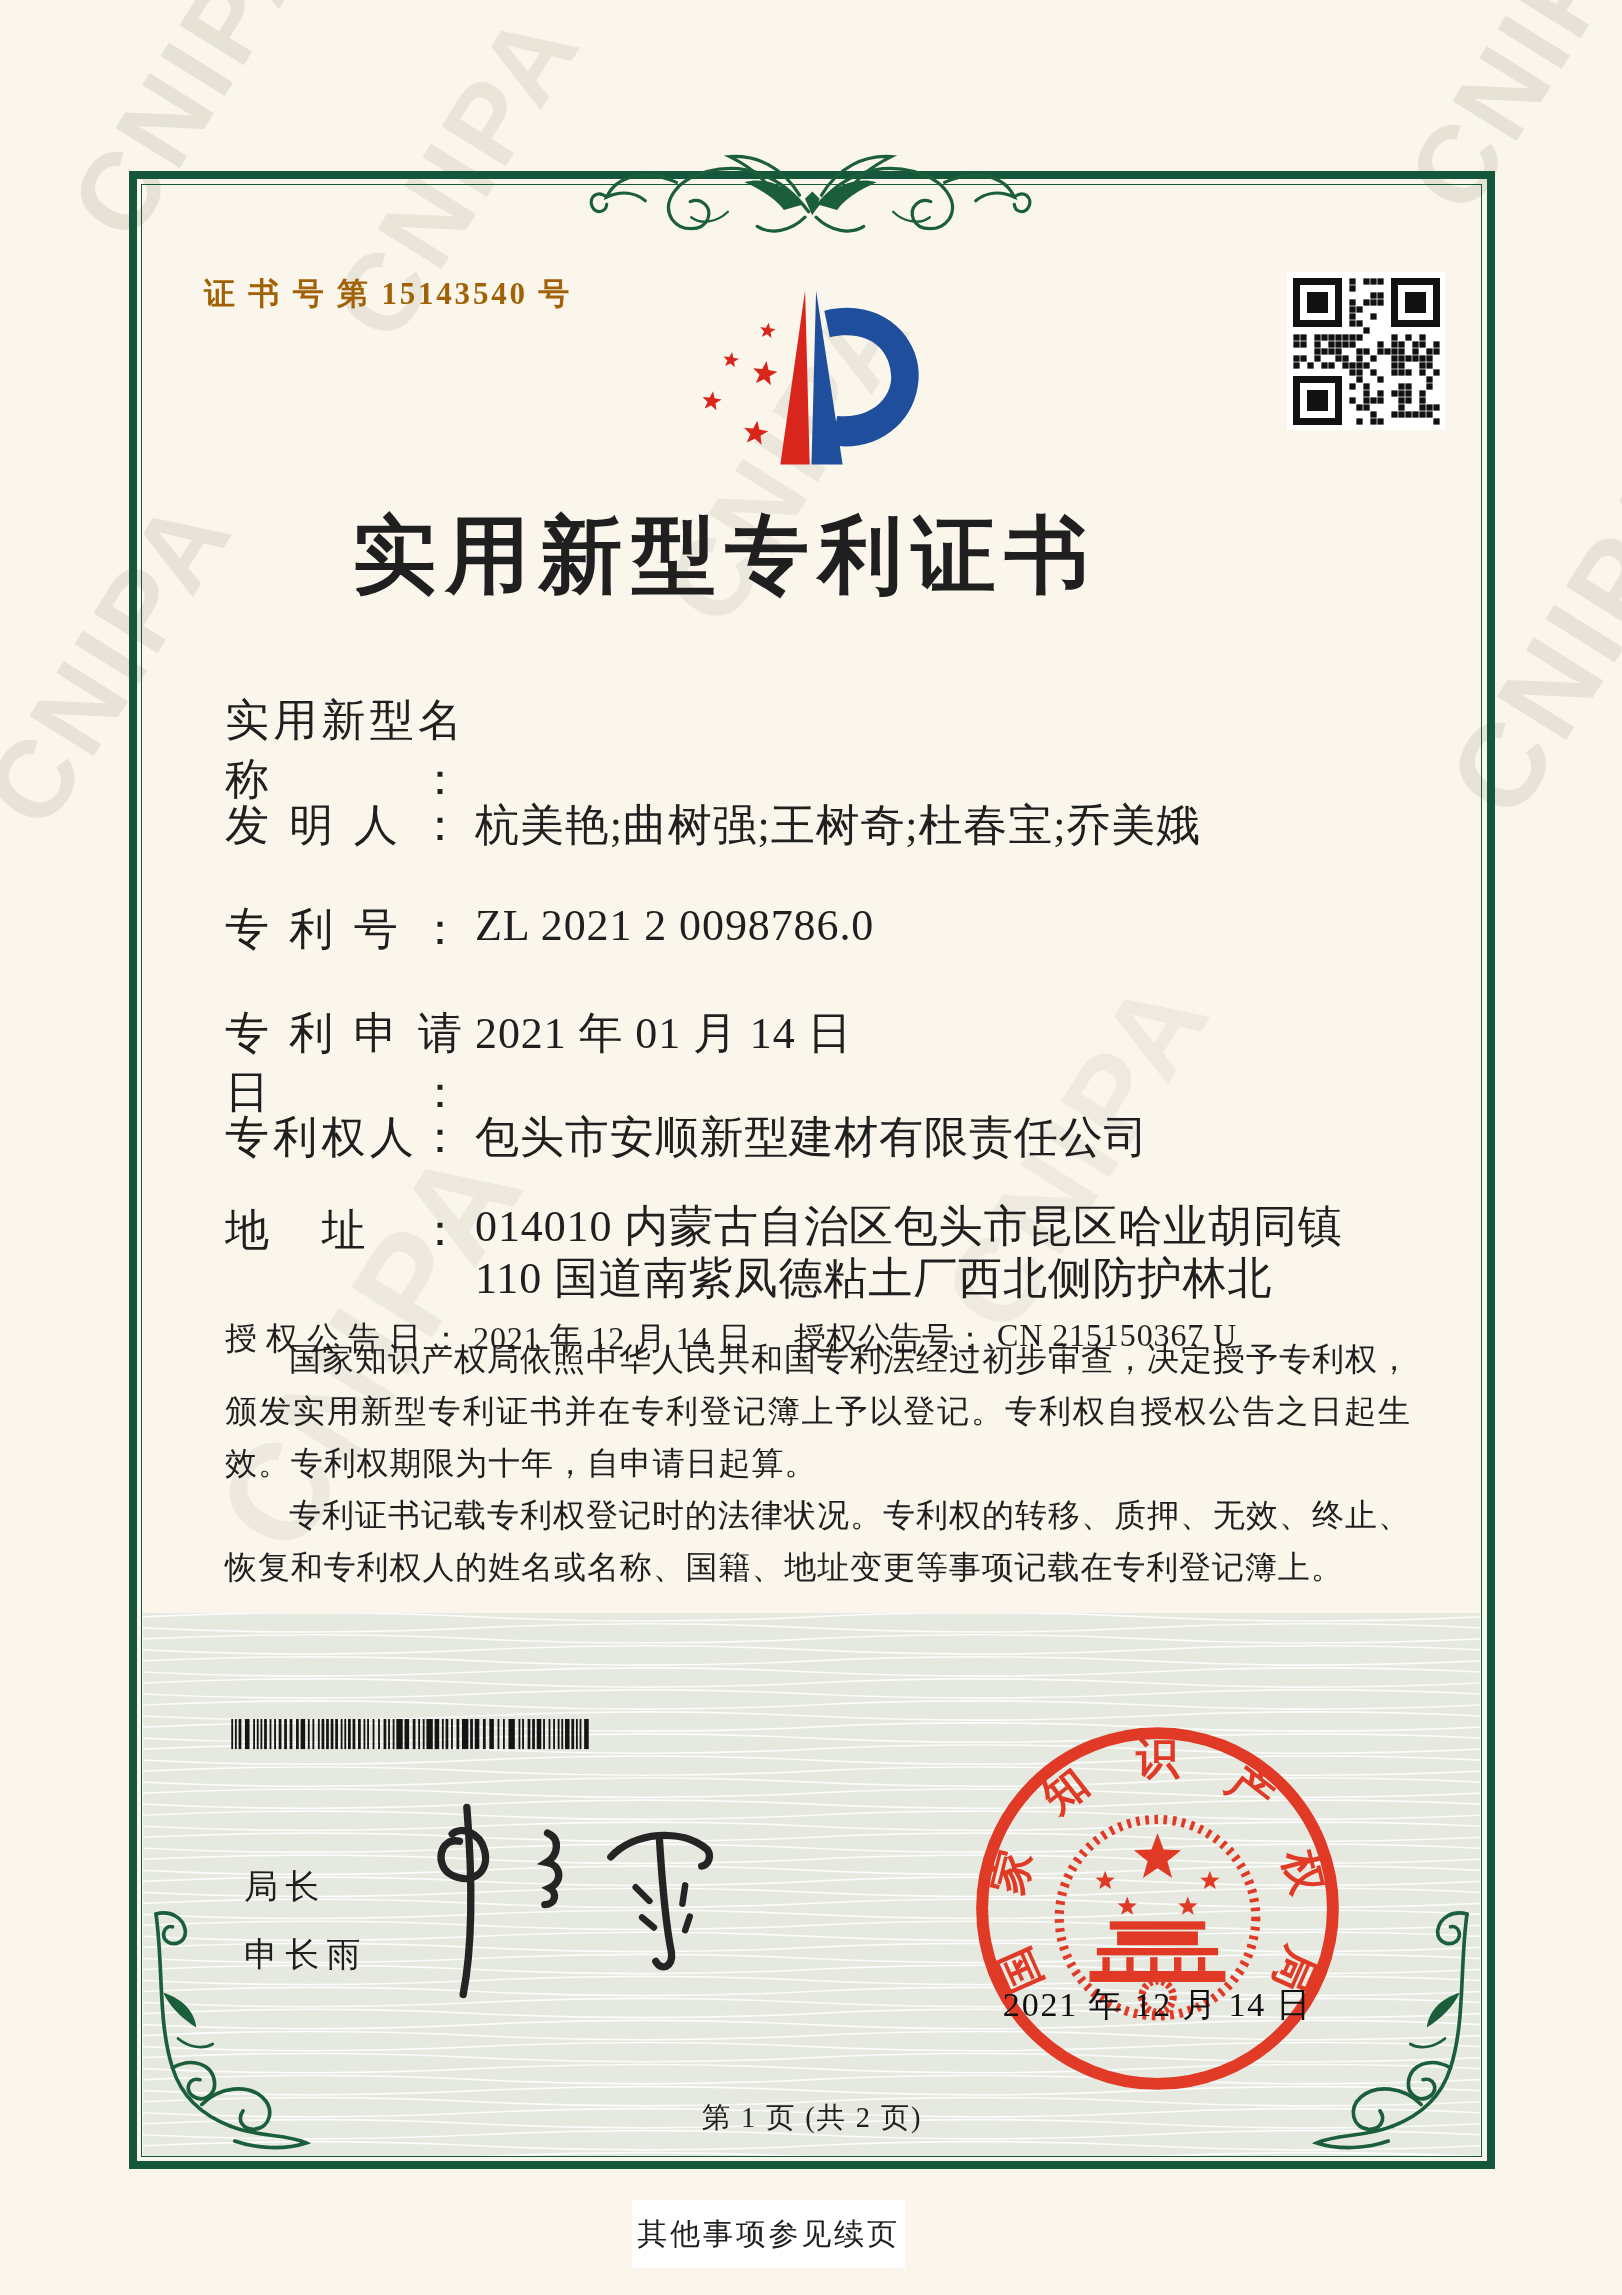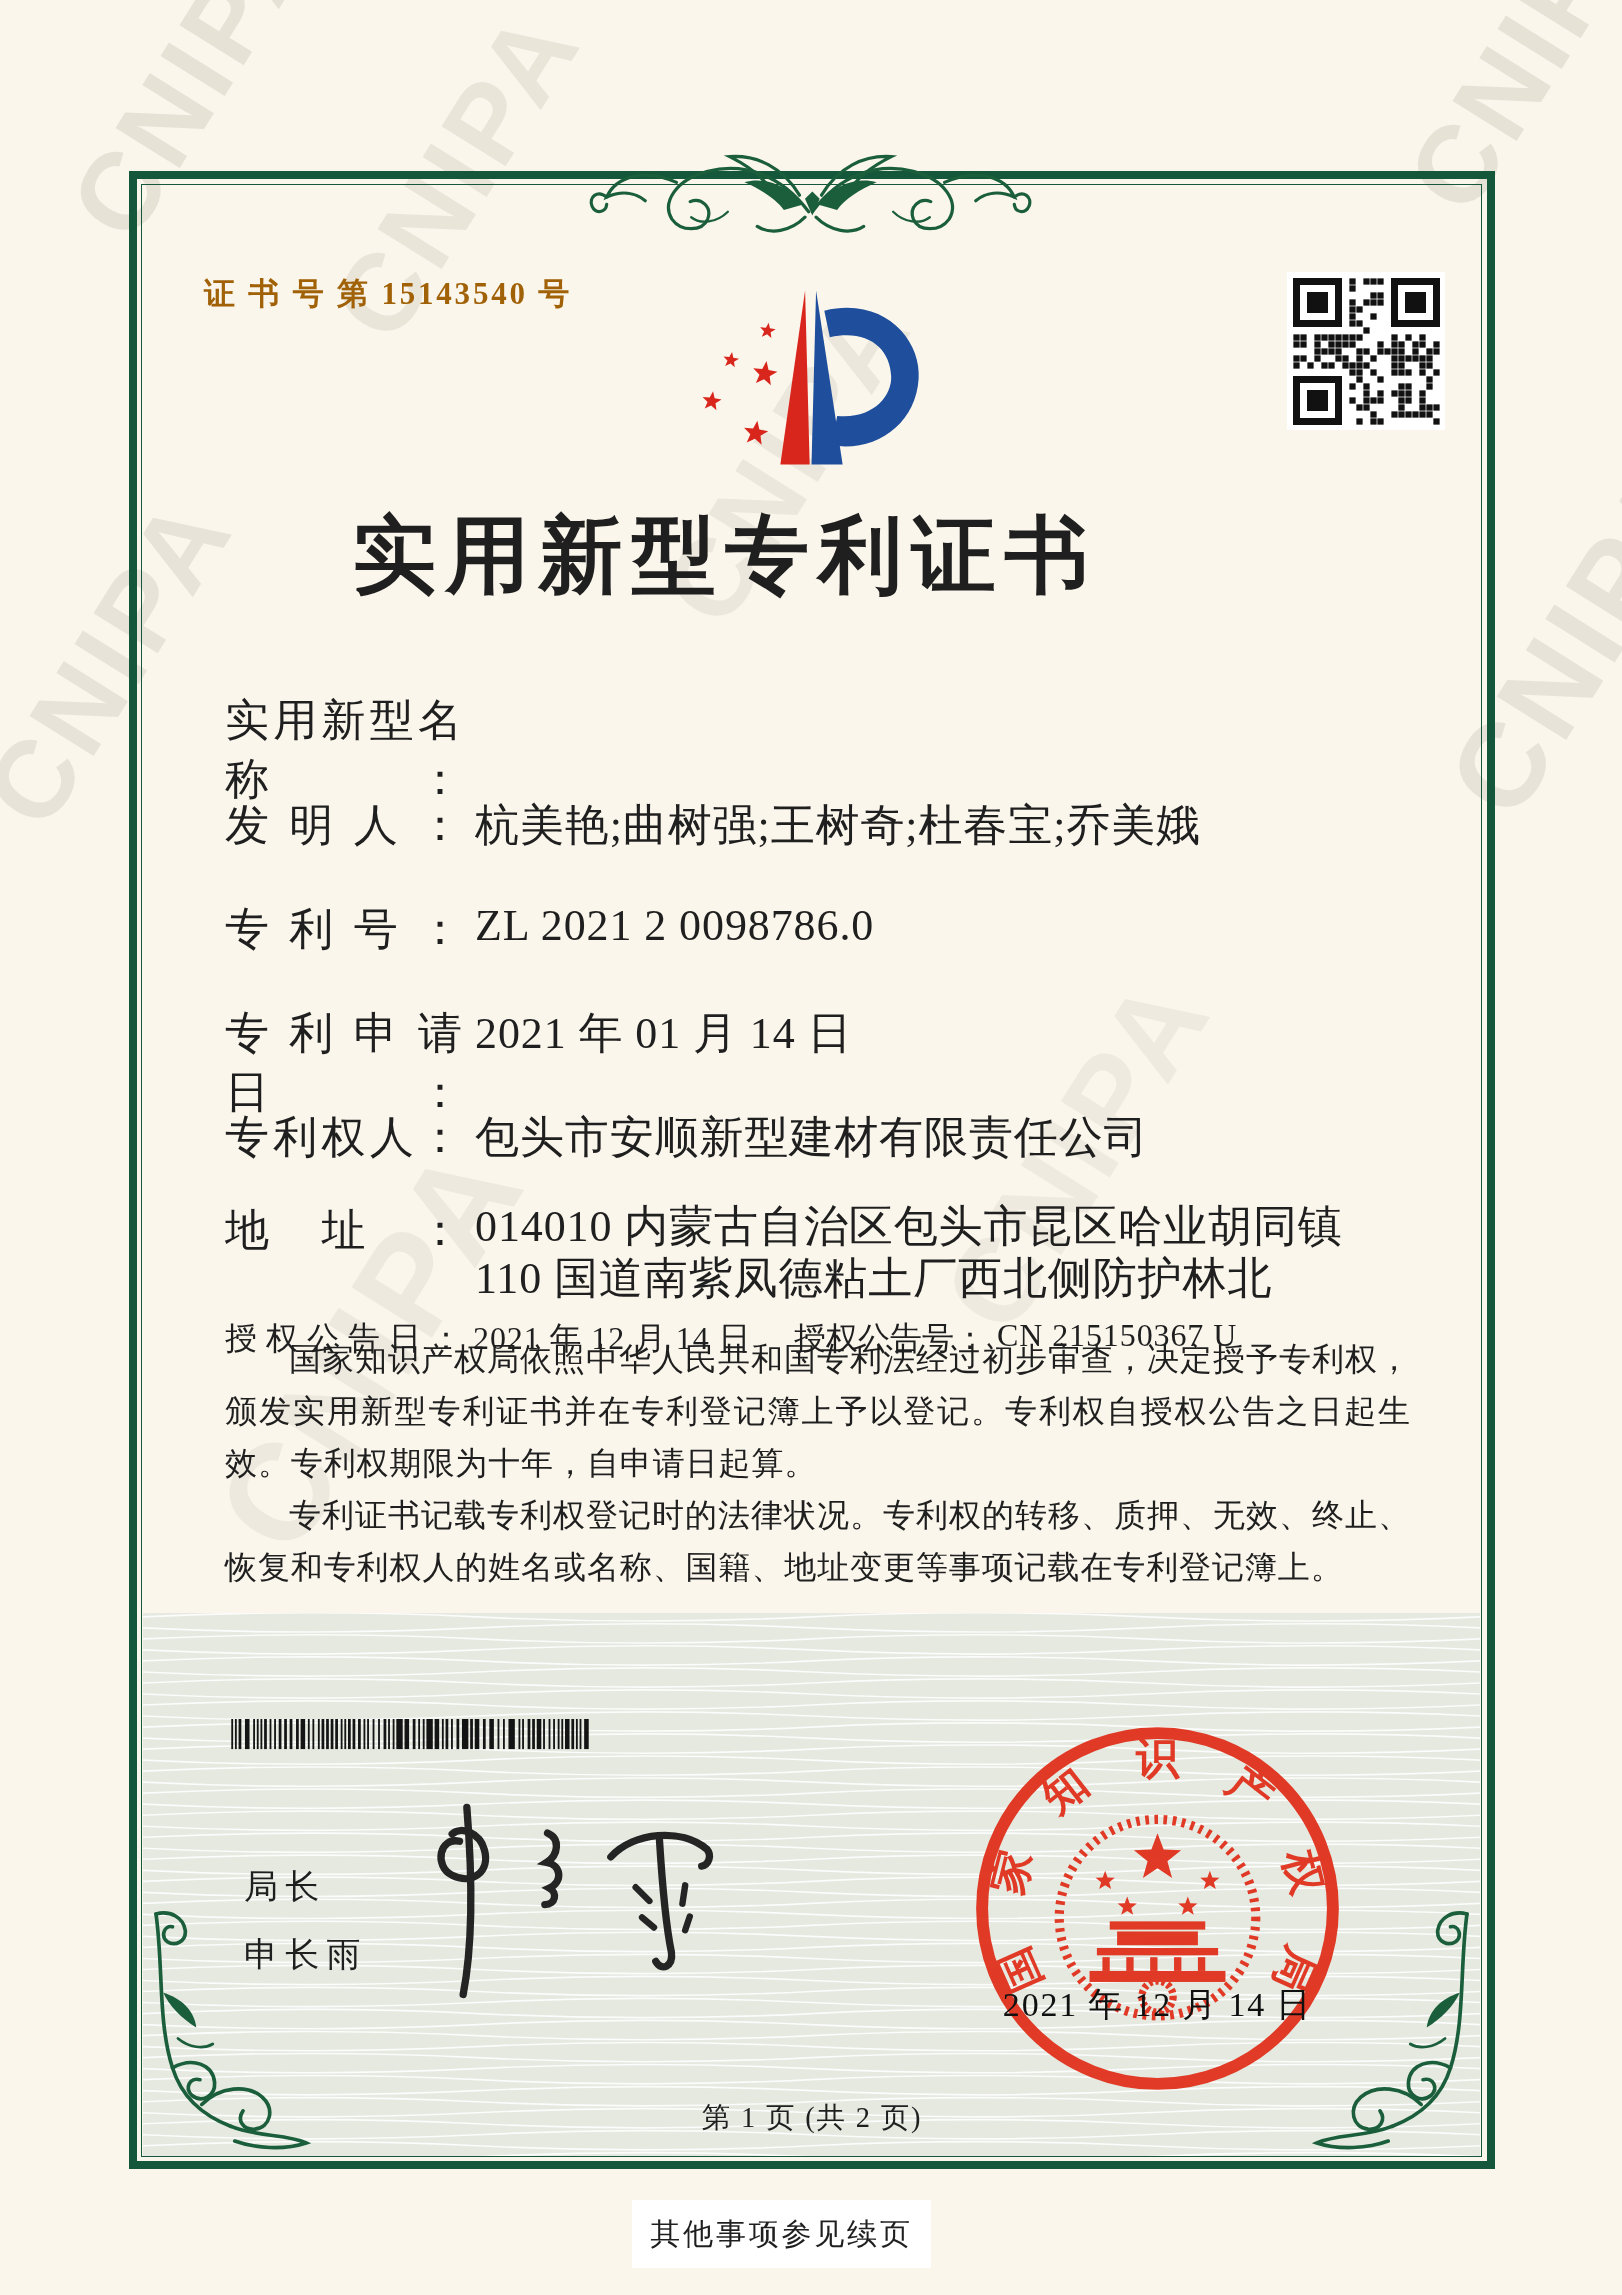--- a/index.html
+++ b/index.html
@@ -49,21 +49,21 @@
   #barcode{left:230px;top:1719px;z-index:4;}
   
   #sig-labels{left:244px;top:1853px;font-size:34px;line-height:68px;letter-spacing:7.3px;z-index:5;}
   #signature{left:386px;top:1800px;z-index:5;}
   
   #seal{left:972px;top:1723px;z-index:4;}
   #seal-date{left:970px;top:1982px;width:375px;text-align:center;
     font-size:34px;color:#101010;letter-spacing:1.8px;z-index:5;}
   
   #page-info{left:129px;top:2099px;width:1366px;text-align:center;font-size:28.5px;letter-spacing:1.8px;z-index:4;}
-  #continuation{left:632px;top:2200px;width:299px;height:68px;background:#ffffff;
+  #continuation{left:632px;top:2200px;width:273px;height:68px;background:#ffffff;
     display:flex;align-items:center;justify-content:center;
     font-size:30px;letter-spacing:2.8px;z-index:4;}
   .orn{z-index:3;}
 </style>
 </head>
 <body>
 
 <div id="watermarks">
     <span class="watermark" style="left: 13px; top: 9.2px; font-size: 110px; opacity: 0.35;">CNIPA</span>
     <span class="watermark" style="left: 275px; top: 110px; font-size: 110px; opacity: 0.3;">CNIPA</span>

